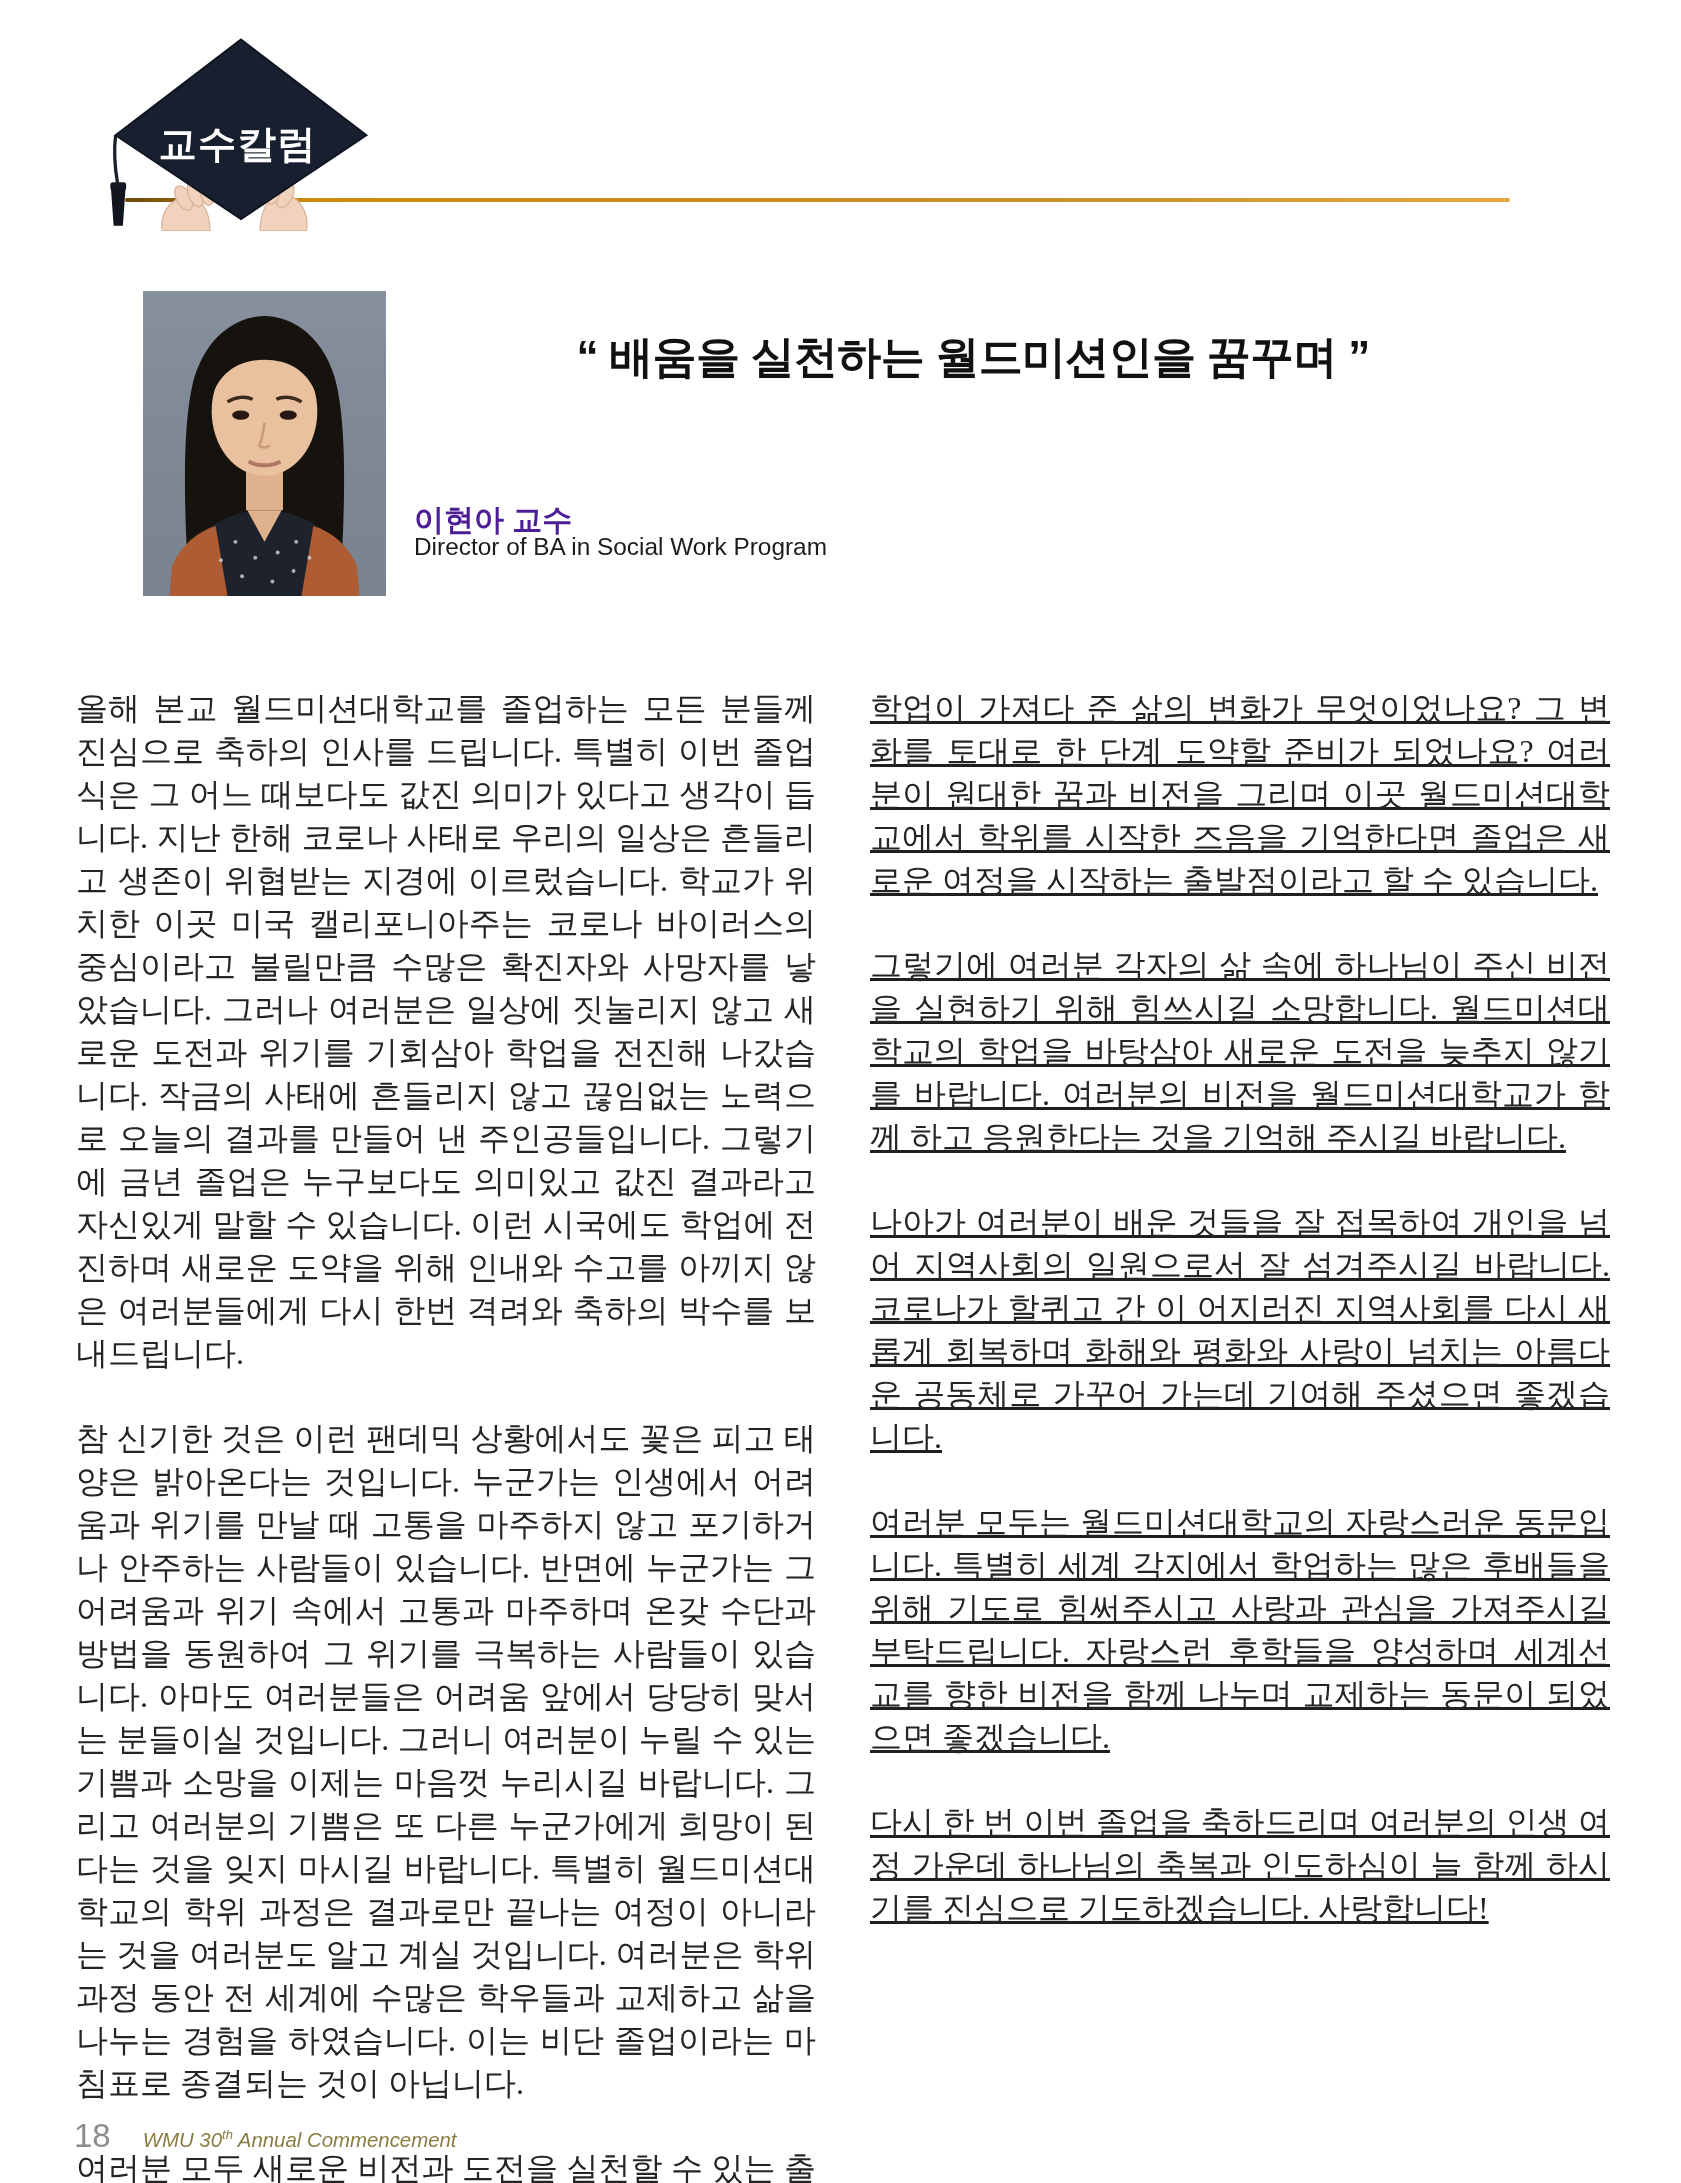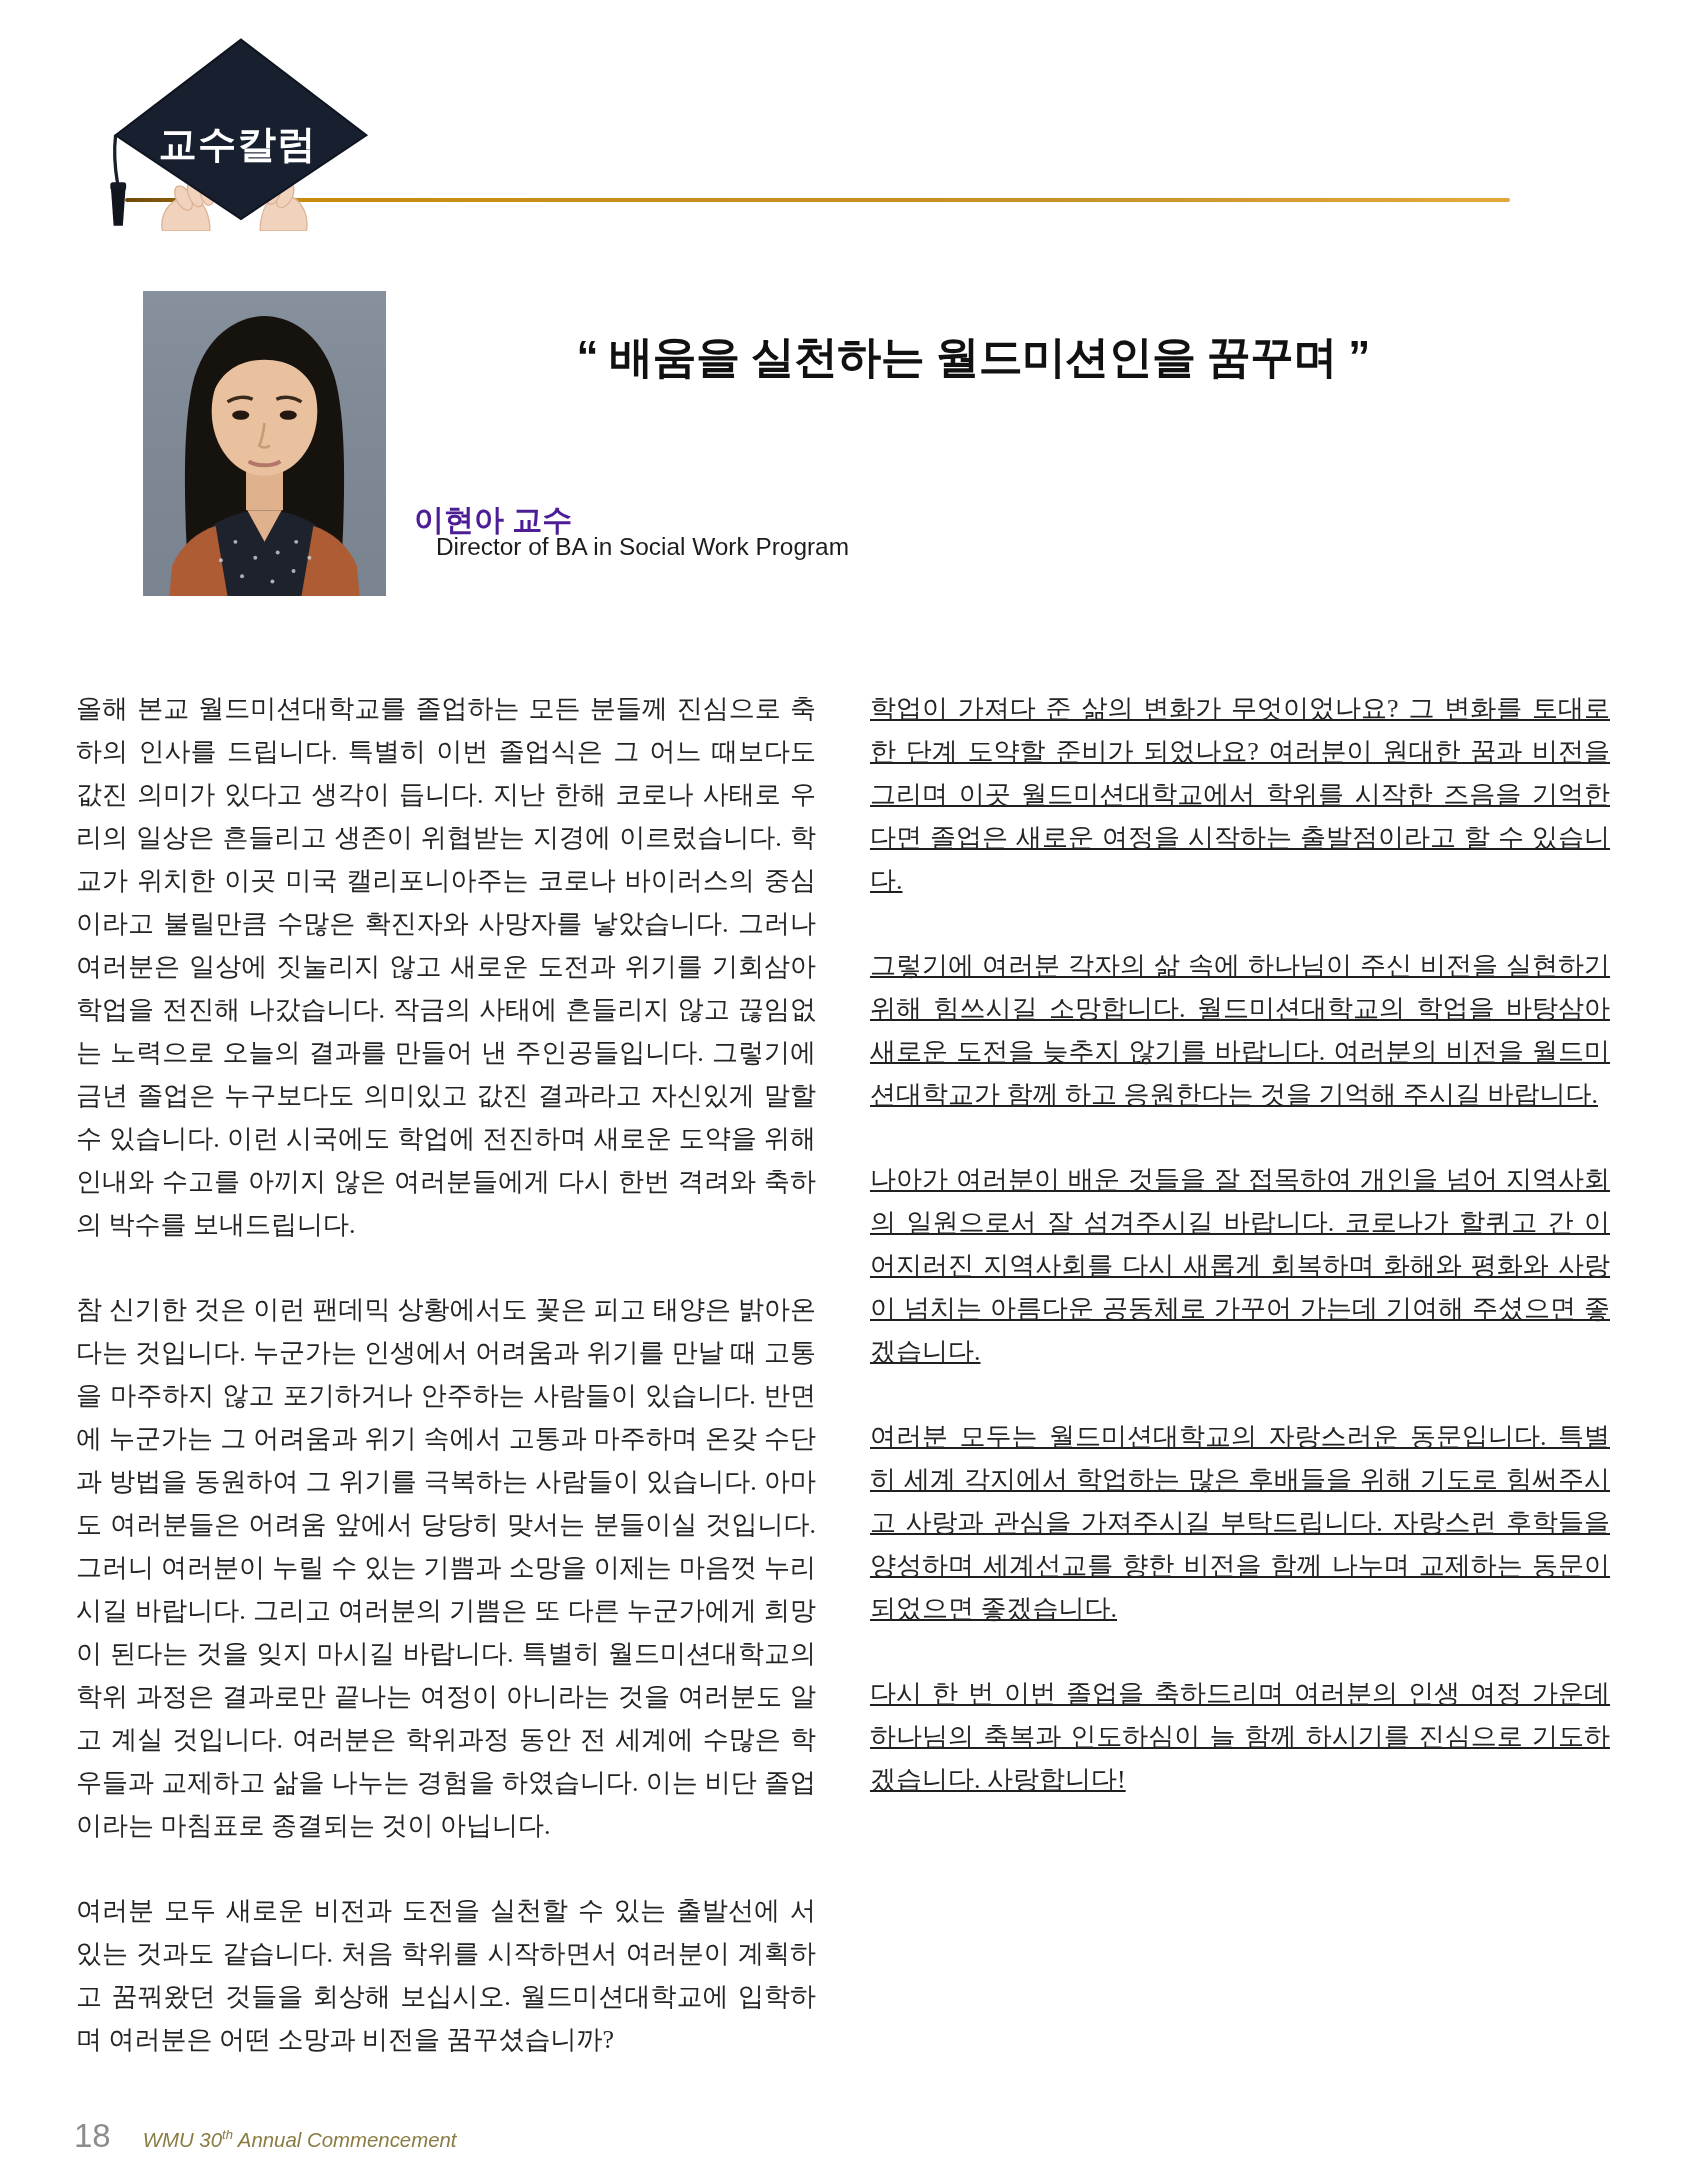--- a/index.html
+++ b/index.html
@@ -36,31 +36,31 @@
     white-space:nowrap;
   }
   .author-name {
     position:absolute; left:414px; top:500px;
     font-family:"Liberation Sans","DejaVu Sans",sans-serif;
     font-weight:bold; font-size:30px; color:#4c1d95;
   }
   .author-title {
     position:absolute; left:414px; top:533px;
     font-family:"Liberation Sans","DejaVu Sans",sans-serif;
-    font-weight:400; font-size:24.4px; color:#1c1c1c;margin-left:22px;
+    font-weight:400; font-size:24.4px; color:#1c1c1c;
   }
 
   
   .column {
     position:absolute; top:687px; width:740px;
   }
   .column.left  { left:76px; }
   .column.right { left:870px;text-decoration:underline; }
   .body-para {
-    font-size:26px; line-height:43px;
+    font-size:32px; line-height:43px;
     text-align:justify; word-break:break-all;
     color:#242424;
     margin:0 0 42px 0;
   }
   .body-para:last-child { margin-bottom:0; }
 
   
   .footer { position:absolute; left:74px; top:2101px; height:46px;margin-top:16px; }
   .page-number {
     display:inline-block;

